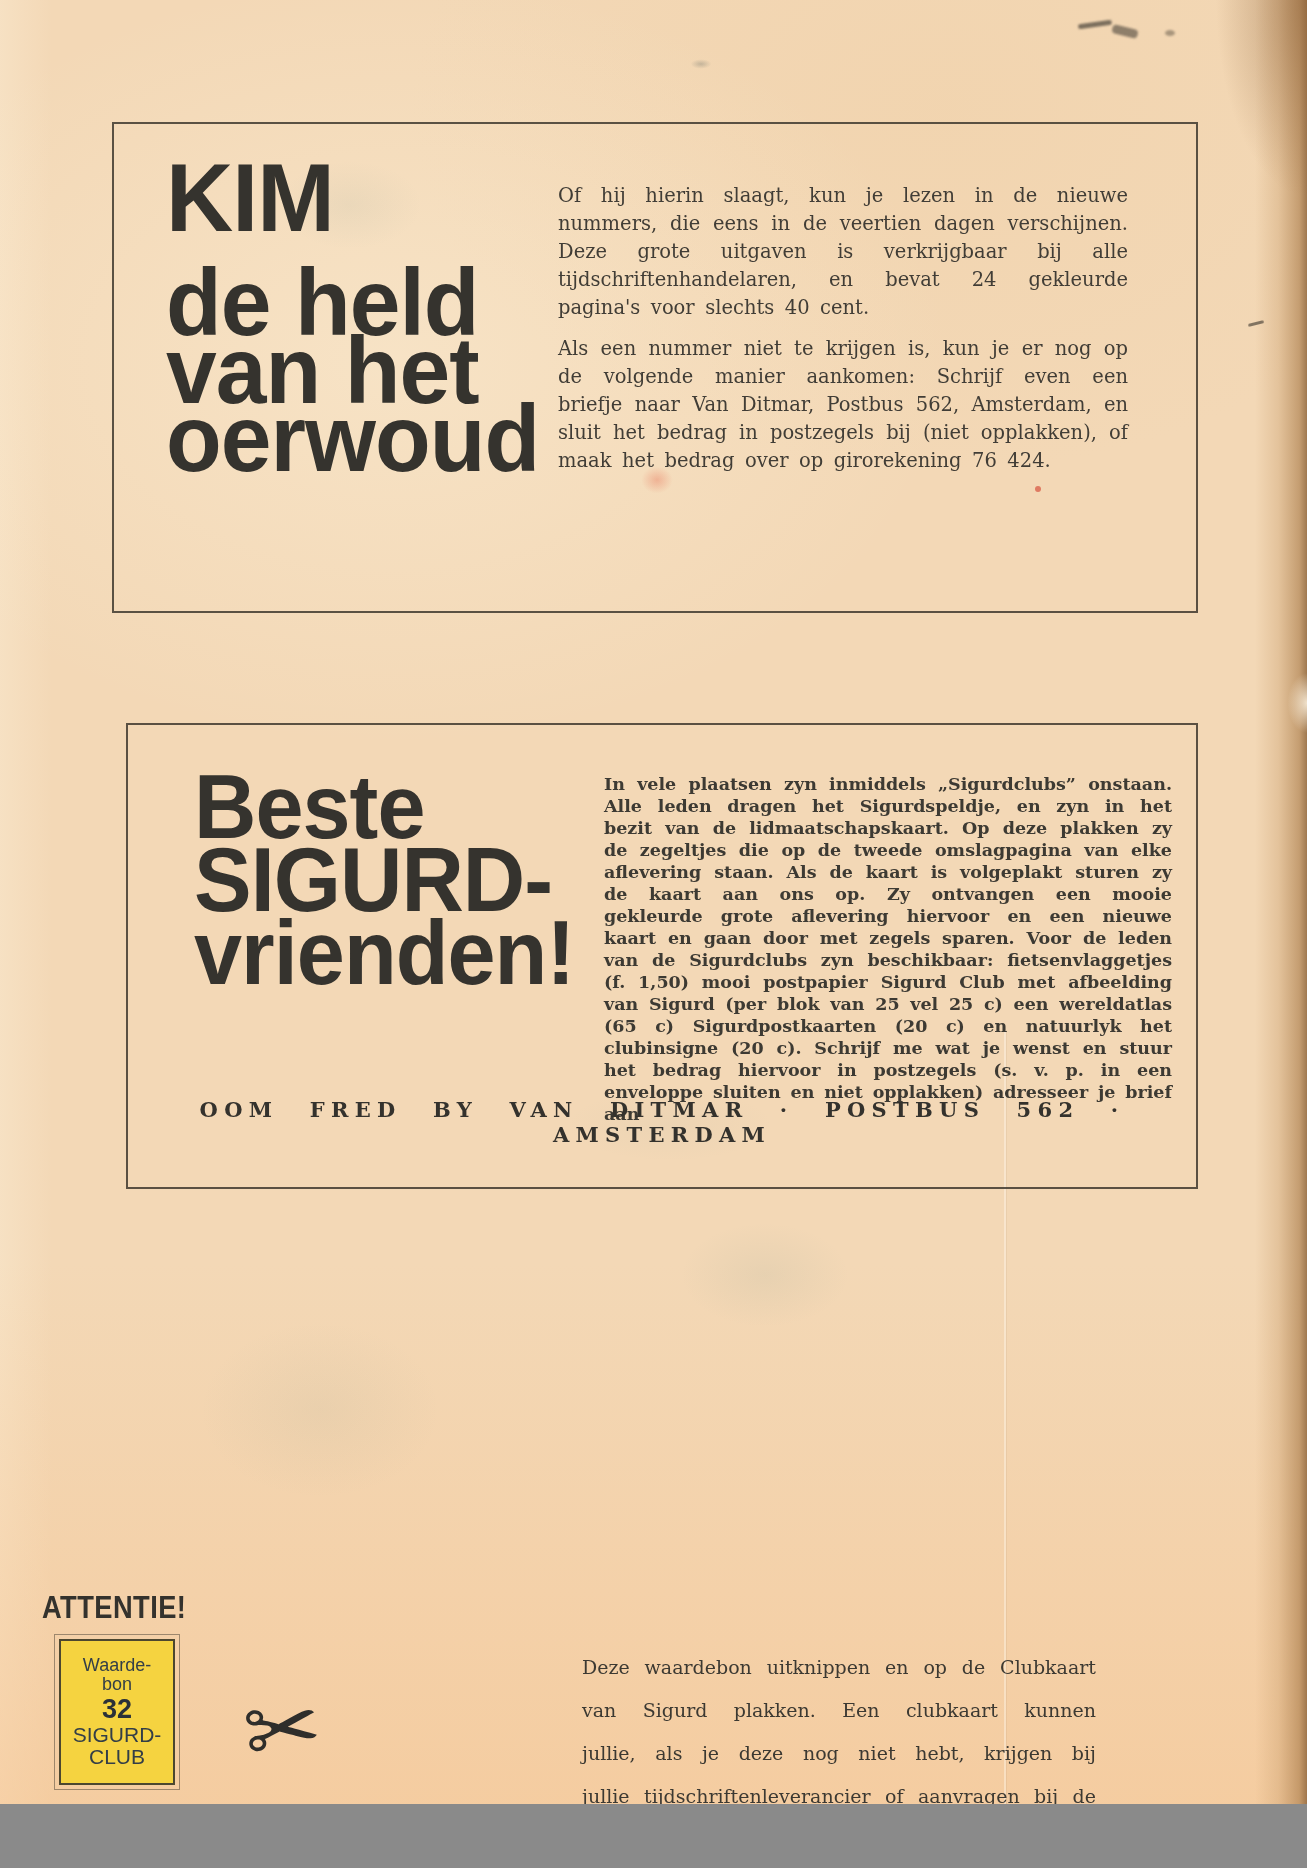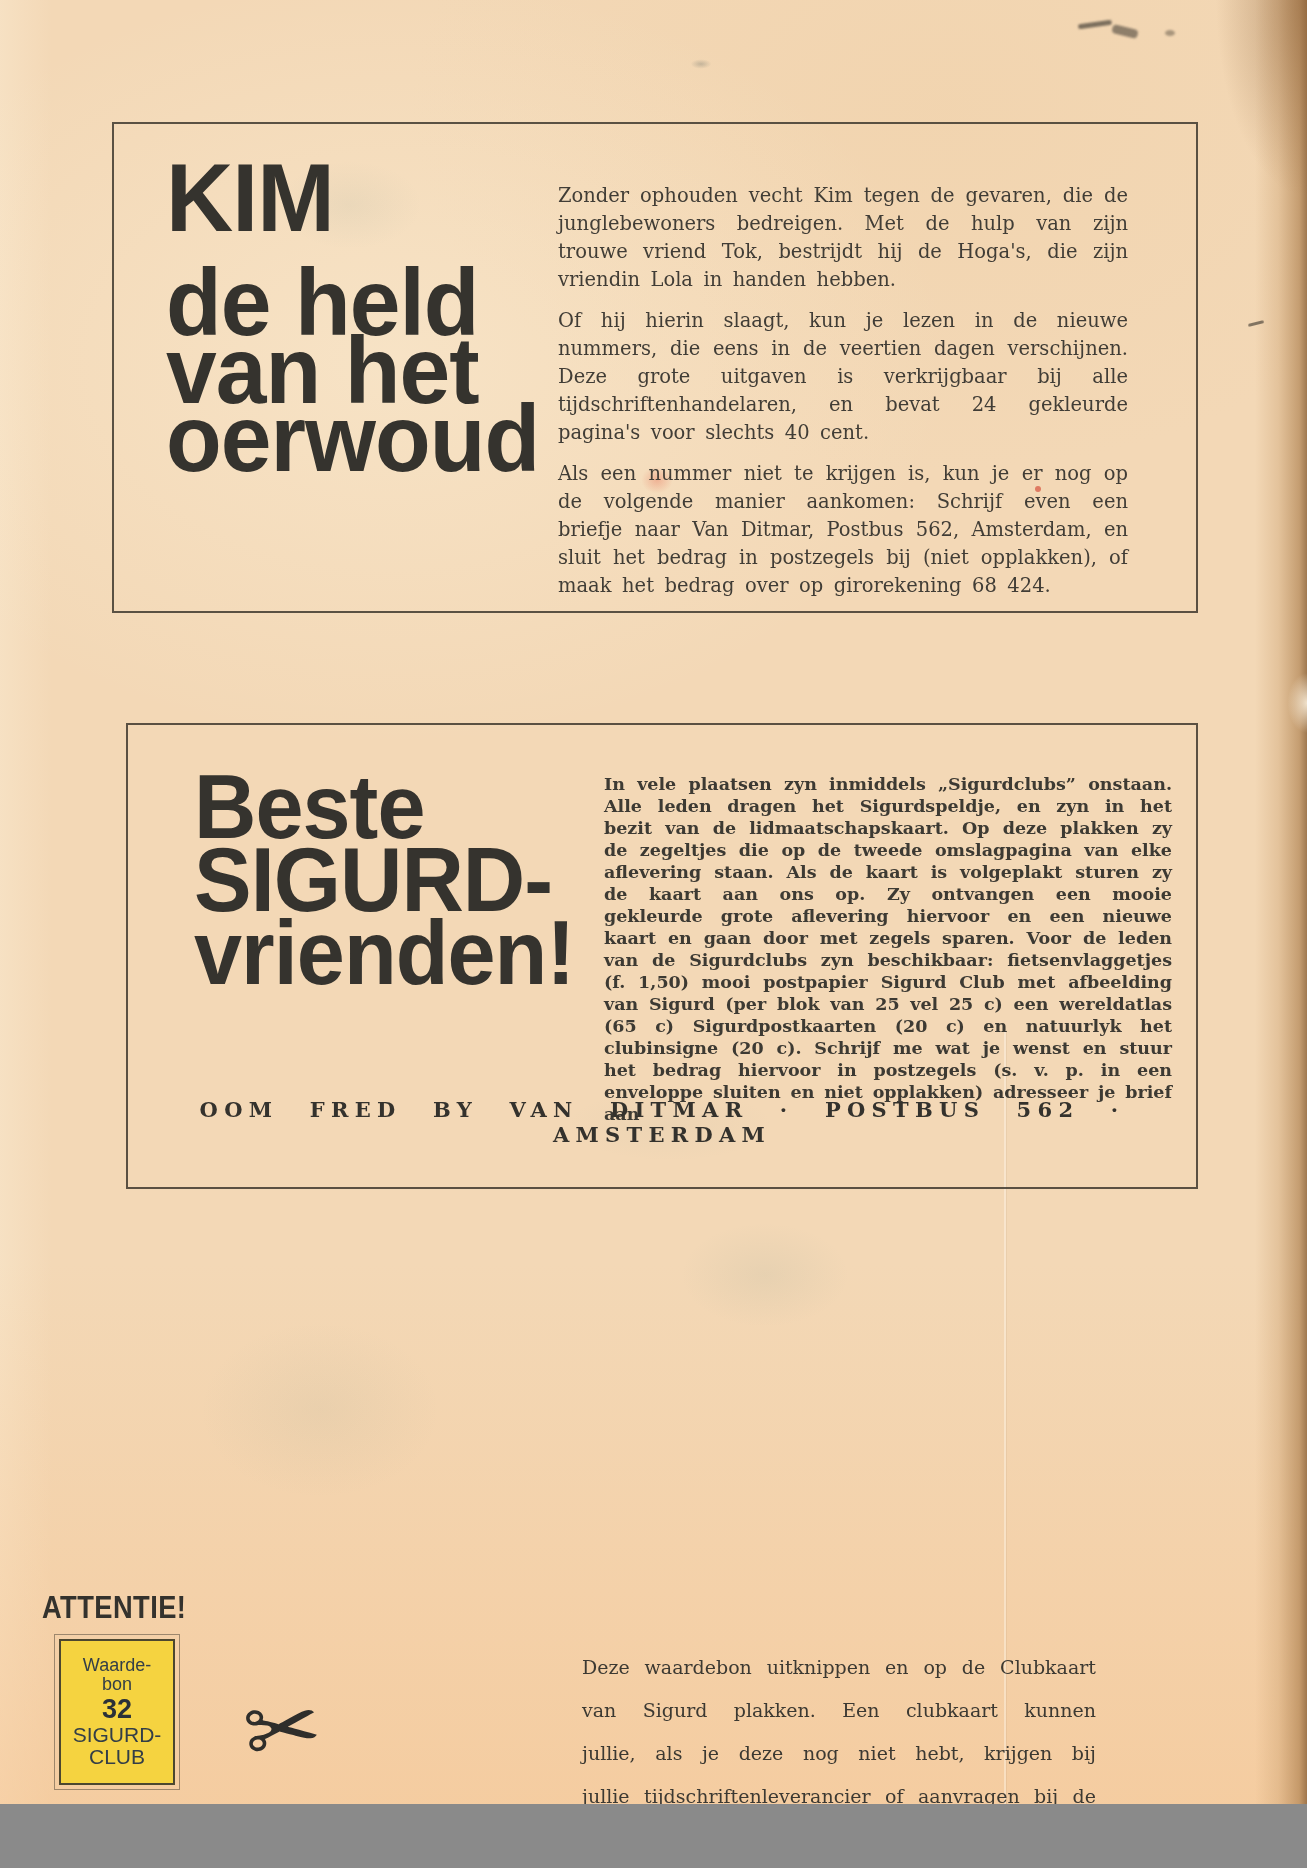--- a/index.html
+++ b/index.html
@@ -142,23 +142,22 @@
   <div class="smudge ghost-4"></div>
 
   <div class="panel panel-kim">
     <div class="kim-headline">
       <div class="display-line line-first">KIM</div>
       <div class="display-line line-rest">de held</div>
       <div class="display-line line-rest">van het</div>
       <div class="display-line line-rest">oerwoud</div>
     </div>
     <div class="kim-copy">
-      <p>Zonder ophouden vecht Kim tegen de gevaren, die de junglebewoners bedreigen. Met de hulp van zijn trouwe vriend Tok, bestrijdt hij de Hoga's, die zijn vriendin Lola in handen hebben.</p>
       <p>Of hij hierin slaagt, kun je lezen in de nieuwe nummers, die eens in de veertien dagen verschijnen. Deze grote uitgaven is verkrijgbaar bij alle tijdschriftenhandelaren, en bevat 24 gekleurde pagina's voor slechts 40 cent.</p>
-      <p>Als een nummer niet te krijgen is, kun je er nog op de volgende manier aankomen: Schrijf even een briefje naar Van Ditmar, Postbus 562, Amsterdam, en sluit het bedrag in postzegels bij (niet opplakken), of maak het bedrag over op girorekening 68 424.</p>
+      <p>Als een nummer niet te krijgen is, kun je er nog op de volgende manier aankomen: Schrijf even een briefje naar Van Ditmar, Postbus 562, Amsterdam, en sluit het bedrag in postzegels bij (niet opplakken), of maak het bedrag over op girorekening 76 424.</p>
     </div>
   </div>
 
   <div class="panel panel-sigurd">
     <div class="sigurd-headline">
       <div class="display-line line">Beste</div>
       <div class="display-line line">SIGURD-</div>
       <div class="display-line line">vrienden!</div>
     </div>
     <div class="sigurd-copy">In vele plaatsen zyn inmiddels „Sigurdclubs” onstaan. Alle leden dragen het Sigurdspeldje, en zyn in het bezit van de lidmaatschapskaart. Op deze plakken zy de zegeltjes die op de tweede omslagpagina van elke aflevering staan. Als de kaart is volgeplakt sturen zy de kaart aan ons op. Zy ontvangen een mooie gekleurde grote aflevering hiervoor en een nieuwe kaart en gaan door met zegels sparen. Voor de leden van de Sigurdclubs zyn beschikbaar: fietsenvlaggetjes (f. 1,50) mooi postpapier Sigurd Club met afbeelding van Sigurd (per blok van 25 vel 25 c) een wereldatlas (65 c) Sigurdpostkaarten (20 c) en natuurlyk het clubinsigne (20 c). Schrijf me wat je wenst en stuur het bedrag hiervoor in postzegels (s. v. p. in een enveloppe sluiten en niet opplakken) adresseer je brief aan</div>

